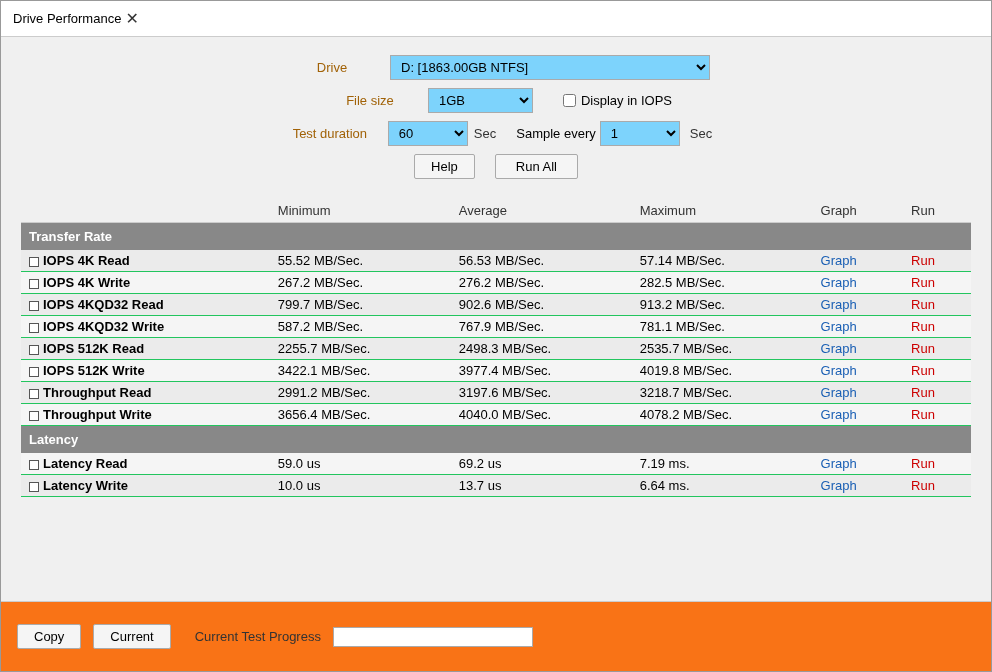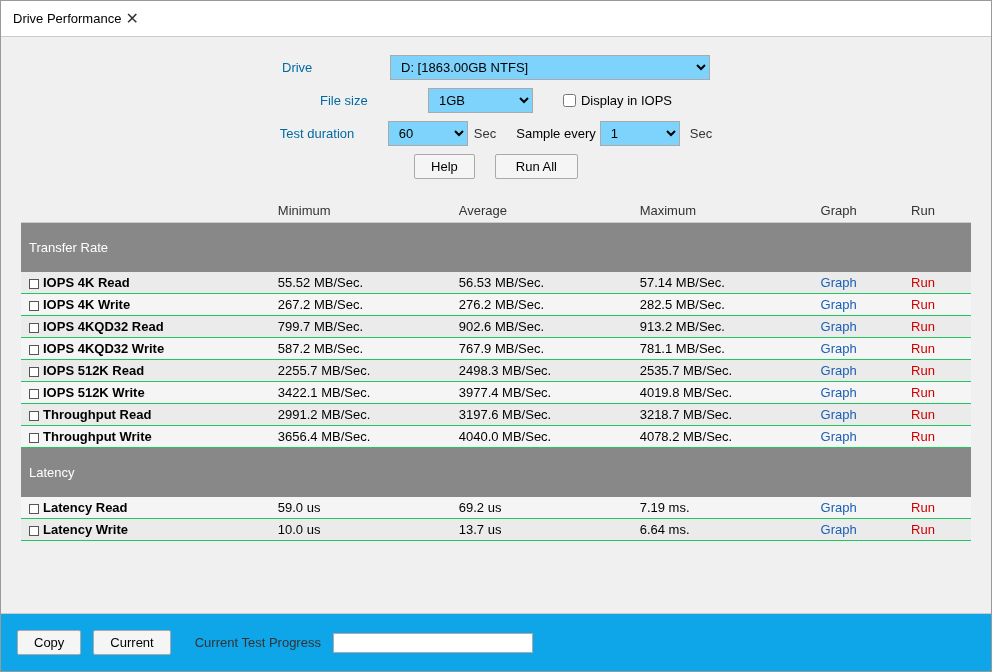--- a/index.html
+++ b/index.html
@@ -53,24 +53,24 @@
       background: #f0f0f0;
       padding: 8px 0;
     }
     .form-row {
       display: flex;
       align-items: center;
       margin-bottom: 8px;
       justify-content: center;
     }
     .form-label {
-      text-align: left;
+      text-align: center;
       min-width: 100px;
       margin-right: 8px;
-      color: #0369a1;
+      color: #a16207;
     }
     .form-select {
       border: 1px solid #aaa;
       background: #7dd3fc;
       padding: 3px 6px;
       font-size: 13px;
       appearance: auto;
       cursor: pointer;
     }
     .drive-select { width: 320px; }
@@ -127,22 +127,22 @@
     .col-header {
       text-align: left;
       padding: 4px 8px;
       font-weight: normal;
       color: #333;
       border-bottom: 1px solid #ccc;
     }
     .section-header td {
       background: #888;
       color: white;
-      font-weight: normal;
-      padding: 17px 8px;
+      font-weight: bold;
+      padding: 6px 8px;
     }
     .data-row td {
       padding: 3px 8px;
       border-bottom: 1px solid #22c55e;
     }
     .data-row:nth-child(odd) td { background: #f5f5f5; }
     .data-row:nth-child(even) td { background: #ebebeb; }
     .row-icon {
       display: inline-block;
       width: 10px;
@@ -159,23 +159,23 @@
       text-decoration: none;
     }
     .link-red {
       color: #cc0000;
       cursor: pointer;
       text-decoration: none;
     }
     .bottom-bar {
       display: flex;
       align-items: center;
-      padding: 16px 16px;
+      padding: 22px 16px;
       border-top: 1px solid #ccc;
-      background: #0ea5e9;
+      background: #f97316;
       gap: 12px;
     }
     .progress-label { margin-left: 12px; color: #333; }
     .progress-bar-container {
       flex: 1;
       height: 20px;
       border: 1px solid #aaa;
       background: white;
       max-width: 200px;
     }

